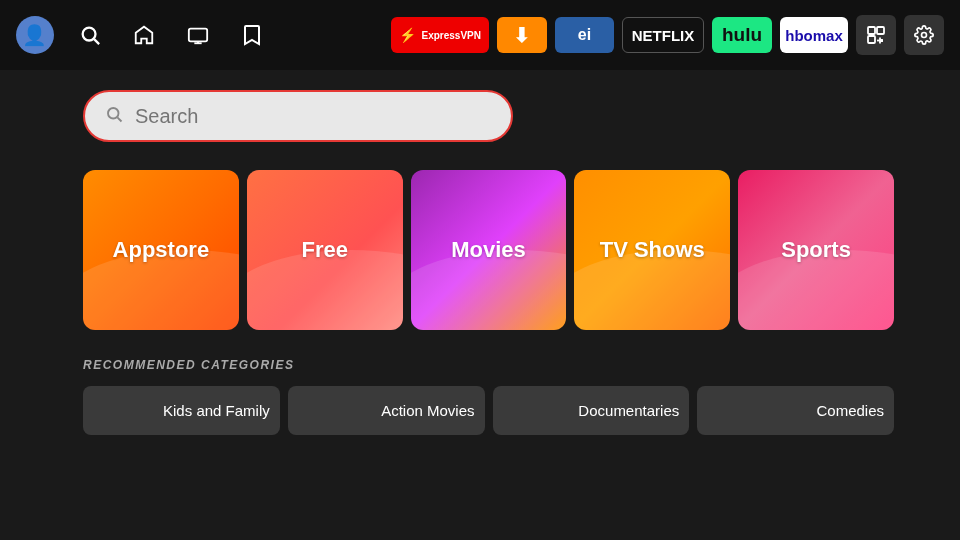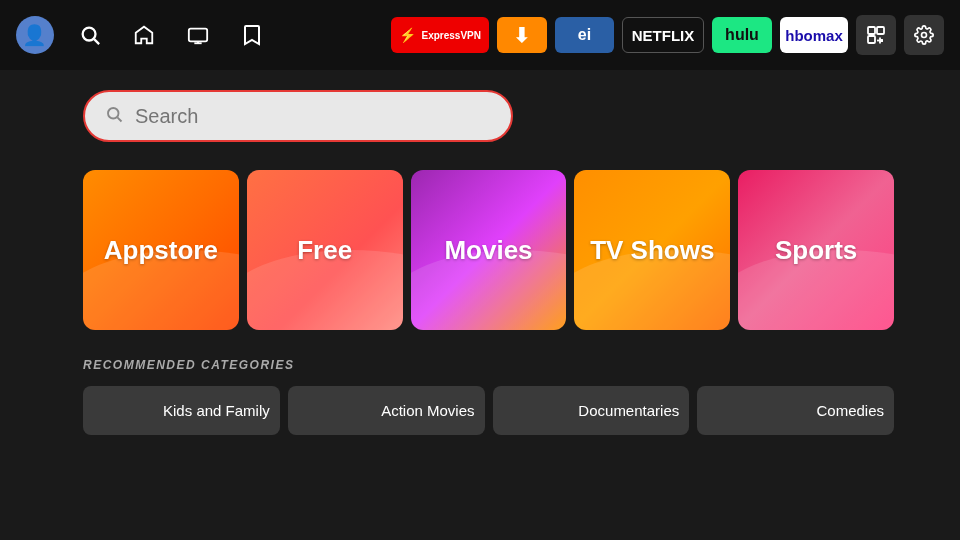--- a/index.html
+++ b/index.html
@@ -50,21 +50,21 @@
       align-items: center;
       gap: 8px;
     }
     .app-badge {
       height: 36px;
       border-radius: 6px;
       display: flex;
       align-items: center;
       justify-content: center;
       padding: 0 8px;
-      font-size: 16px;
+      font-size: 19px;
       font-weight: bold;
       cursor: pointer;
     }
     .badge-expressvpn { background: #e00; color: white; font-size: 11px; padding: 0 6px; }
     .badge-downloader { background: #f80; color: white; }
     .badge-ei { background: #2a5fa5; color: white; font-size: 18px; }
     .badge-netflix { background: #111; border: 1px solid #e50914; color: #e50914; font-weight: 900; font-size: 16px; }
     .badge-hulu { background: #1ce783; color: #111; font-weight: 900; border-radius: 6px; }
     .badge-hbomax { background: #fff; color: #0033cc; font-weight: 900; font-size: 13px; border-radius: 6px; }
     .nav-icon-btn {
@@ -117,21 +117,21 @@
       gap: 8px;
       margin-bottom: 28px;
     }
     .tile {
       flex: 1;
       height: 160px;
       border-radius: 12px;
       display: flex;
       align-items: center;
       justify-content: center;
-      font-size: 26px;
+      font-size: 22px;
       font-weight: bold;
       cursor: pointer;
       position: relative;
       overflow: hidden;
     }
     .tile-label {
       position: relative;
       z-index: 2;
       text-align: center;
       color: white;

